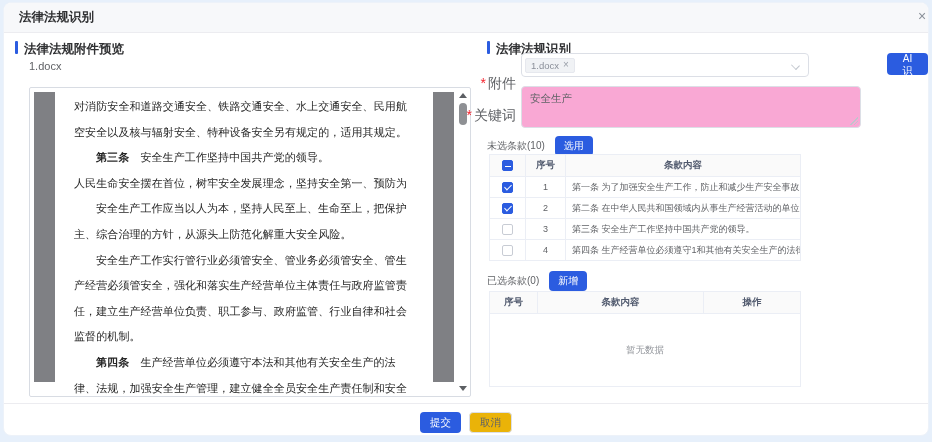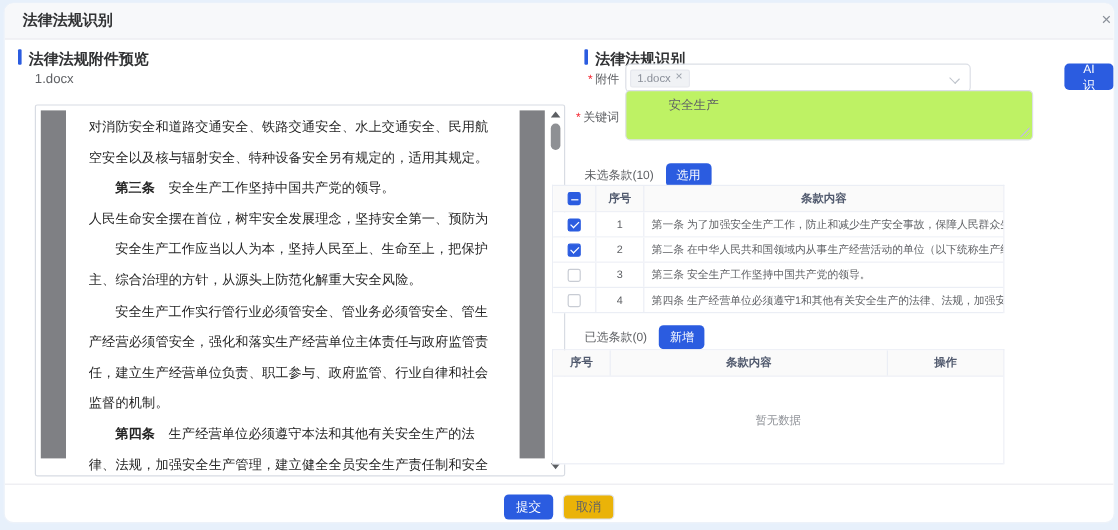--- a/index.html
+++ b/index.html
@@ -33,50 +33,50 @@
   .tri-down { position:absolute; bottom:3px; left:2.5px; border-left:4px solid transparent;
               border-right:4px solid transparent; border-top:5px solid #5c5f63; width:0;height:0; }
   .sb-thumb { width:8px; height:22px; margin:5px auto 0; background:#8e9094; border-radius:4px; }
   .doc-content { position:absolute; left:44px; top:6px; width:336px; font-size:11px; color:#262626;
                  letter-spacing:.1px; }
   .doc-line { height:25.6px; line-height:25.6px; white-space:nowrap; overflow:hidden; }
   .doc-line.indent { text-indent:2em; }
   .doc-b { font-weight:700; }
 
   
-  .fld-label { position:absolute; font-size:10px; color:#606266; text-align:right; }
+  .fld-label { position:absolute; font-size:14px; color:#606266; text-align:right;margin-top:16px; }
   .req { color:#f5222d; margin-right:2px; }
   .lbl-attach { left:452px; top:56px; width:60px; }
   .lbl-kw { left:440px; top:88px; width:72px; }
   .select-box { position:absolute; left:517px; top:50px; width:288px; height:24px;
                 border:1px solid #dcdfe6; border-radius:4px; background:#fff; display:flex; align-items:center; padding:0 20px 0 3px; }
   .tag { display:inline-flex; align-items:center; gap:4px; background:#f0f2f5; border:1px solid #e6e8ee;
          border-radius:2px; padding:1px 5px; font-size:9.5px; color:#8a8f99; }
   .tag-close { font-size:10px; color:#9aa0aa; cursor:pointer; line-height:1; }
   .chev { position:absolute; right:9px; top:8px; width:7px; height:7px; border-right:1.2px solid #bfc4cc;
           border-bottom:1.2px solid #bfc4cc; transform:rotate(45deg) scaleY(.8); }
   .btn { border:none; border-radius:4px; cursor:pointer; font-family:inherit; }
   .btn-primary { background:#2b5ce0; color:#fff; }
   .ai-btn { position:absolute; left:883px; top:50px; height:22px; padding:0 14px; font-size:10px; }
-  .textarea-wrap { position:absolute; left:517px; top:72px; width:340px; height:42px;
-                   border:1px solid #dcdfe6; border-radius:4px; background:#bef264;padding-left:27px; }
+  .textarea-wrap { position:absolute; left:517px; top:83px; width:340px; height:42px;
+                   border:1px solid #dcdfe6; border-radius:4px; background:#f9a8d4; }
   .textarea-wrap textarea { width:100%; height:100%; border:none; resize:none; outline:none;
                             font-family:inherit; font-size:10.5px; color:#606266; padding:5px 8px; background:transparent; }
   .grip { position:absolute; right:2px; bottom:2px; width:8px; height:8px;
           background:linear-gradient(135deg, transparent 0 50%, #c0c4cc 50% 57%, transparent 57% 72%, #c0c4cc 72% 79%, transparent 79%); }
 
   
   .list-bar { position:absolute; display:flex; align-items:center; gap:10px; }
   .bar-unsel { left:483px; top:133px; }
   .bar-sel { left:483px; top:268px; }
   .list-label { font-size:10px; color:#606266; }
   .mini-btn { height:20px; padding:0 9px; font-size:10px; }
 
   
-  .tbl { position:absolute; left:456px; width:377px; border:1px solid #ebeef5; border-bottom:none; font-size:9px; color:#606266; }
+  .tbl { position:absolute; left:485px; width:312px; border:1px solid #ebeef5; border-bottom:none; font-size:9px; color:#606266; }
   .tbl-unsel { top:151px; }
   .tbl-sel { top:288px; }
   .trow { display:flex; border-bottom:1px solid #ebeef5; height:21px; align-items:center; background:#fff; }
   .thead { background:#fafafa; color:#515a6e; font-weight:700; font-size:9.5px; height:22px; }
   .tcell { padding:0 6px; overflow:hidden; white-space:nowrap; height:100%; display:flex; align-items:center;
            border-right:1px solid #ebeef5; }
   .tcell:last-child { border-right:none; }
   .c-cbx { width:36px; justify-content:center; }
   .c-no { width:40px; justify-content:center; }
   .c-content { flex:1; }

